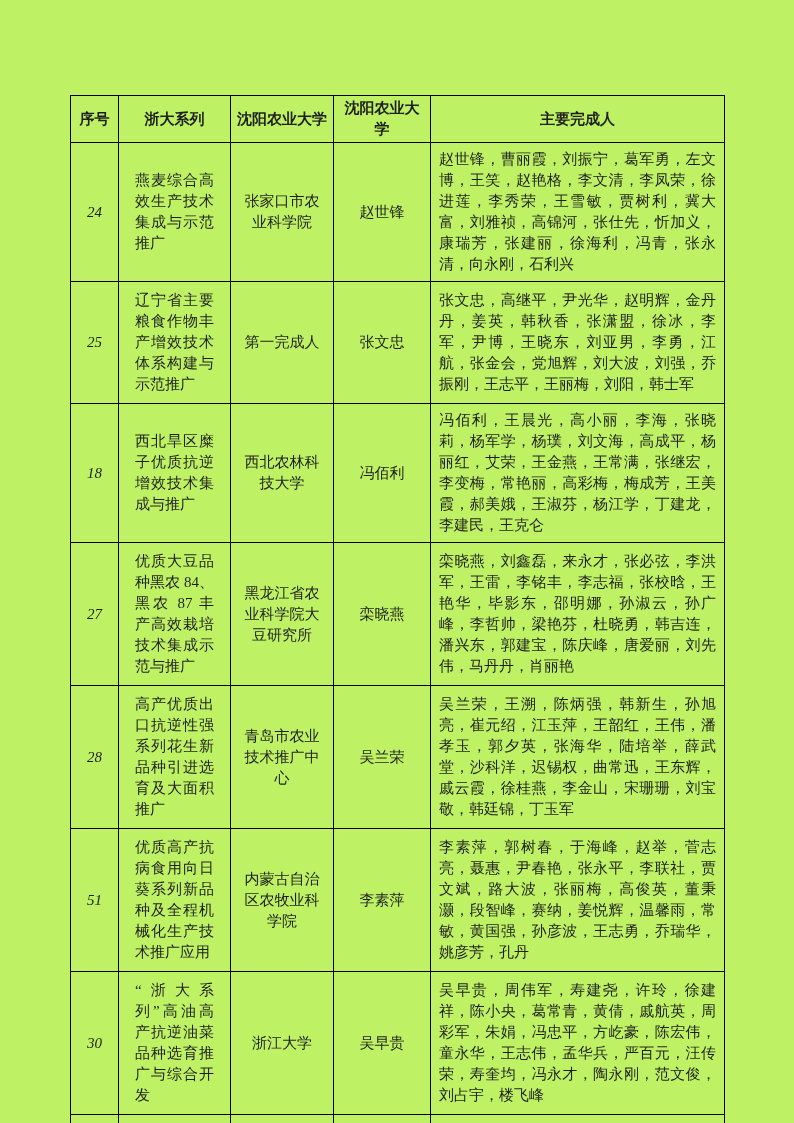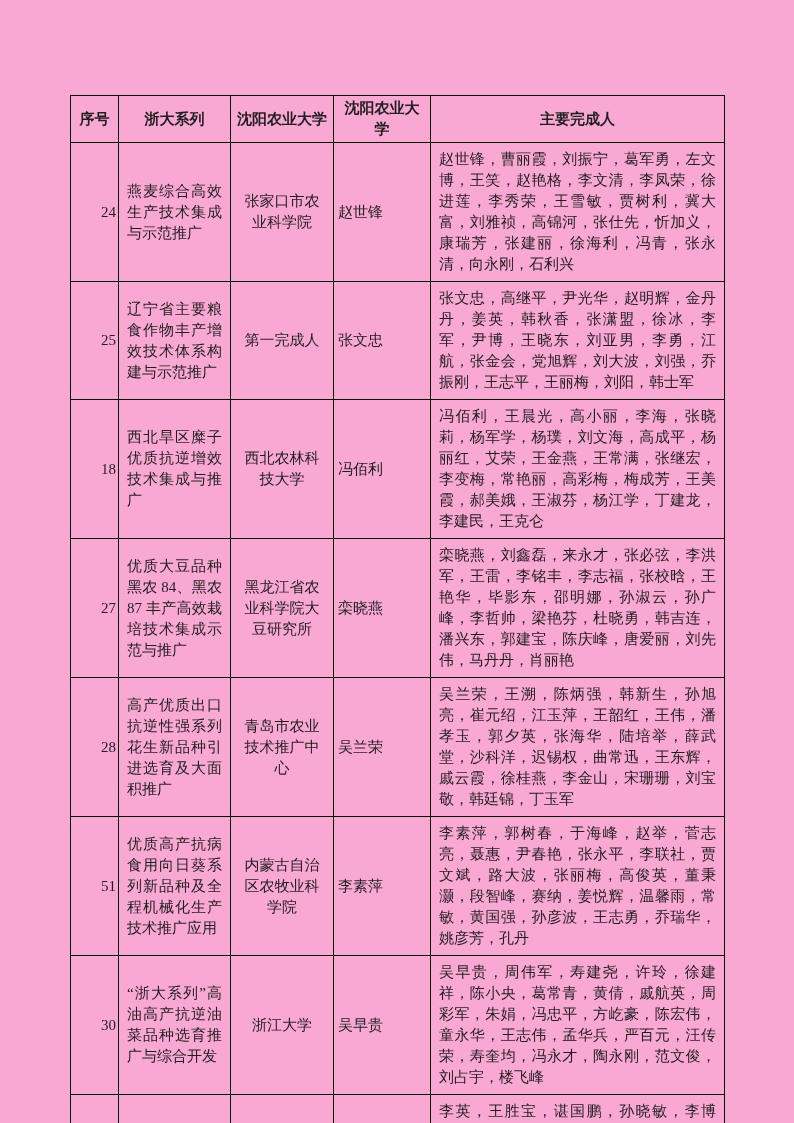--- a/index.html
+++ b/index.html
@@ -4,21 +4,21 @@
 <style>
   html, body {
     margin: 0;
     padding: 0;
     background: #ffffff;
   }
   .page {
     position: relative;
     width: 794px;
     height: 1123px;
-    background: #f9a8d4;
+    background: #bef264;
     font-family: "Liberation Serif", "DejaVu Serif", serif;
     color: #1f1f1f;
     overflow: hidden;
   }
   table.awards {
     position: absolute;
     left: 70px;
     top: 95px;
     width: 654px;
     border-collapse: collapse;
@@ -39,33 +39,34 @@
     overflow-wrap: anywhere;
   }
   table.awards th {
     height: 42px;
     font-weight: bold;
     text-align: center;
     font-size: 15px;
     padding: 2px 4px;
   }
   td.cell-no {
-    text-align: right;
+    text-align: center;
     padding: 4px 2px;
+    font-style: italic;
   }
   td.cell-project {
     text-align: justify;
-    padding: 8px 8px;
+    padding: 8px 16px;
   }
   td.cell-unit {
     text-align: center;
     padding: 8px 8px;
   }
   td.cell-first {
-    text-align: left;
+    text-align: center;
     padding: 4px 4px;
   }
   td.cell-members {
     text-align: justify;
     padding: 6px 8px;
     vertical-align: middle;
   }
 </style>
 </head>
 <body>

